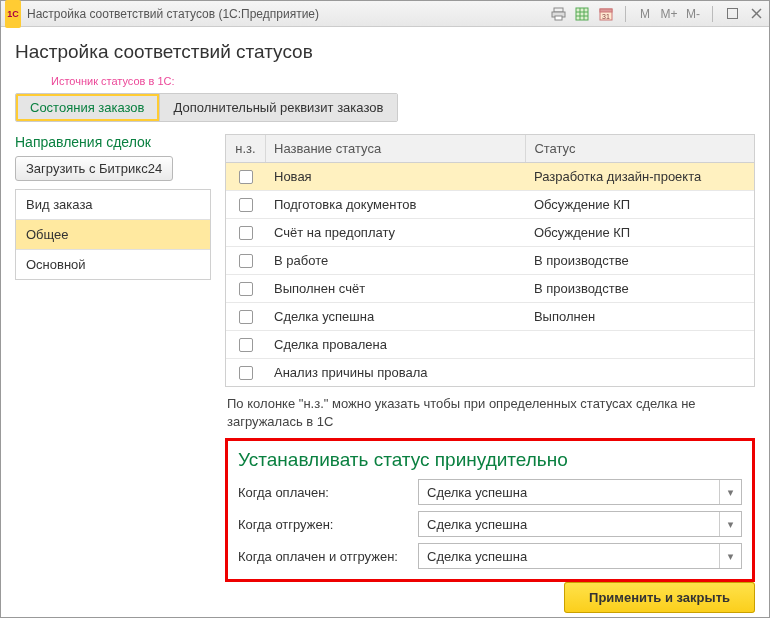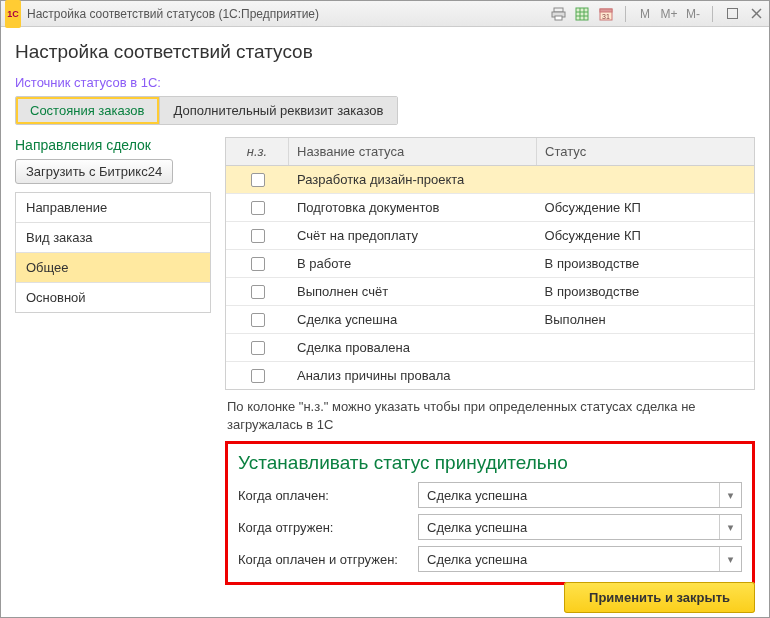--- a/index.html
+++ b/index.html
@@ -7,40 +7,40 @@
   body { font-family: Arial, sans-serif; font-size:13px; color:#333; background:#fff; }
   .window { width:770px; height:618px; position:relative; border:1px solid #999; }
   .titlebar { height:26px; background:linear-gradient(#f5f5f5,#e8e8e8); border-bottom:1px solid #ccc; display:flex; align-items:center; padding:0 4px; }
   .titlebar .logo { width:16px; height:28px; background:#fc3; border-radius:2px; display:flex; align-items:center; justify-content:center; font-size:9px; font-weight:bold; color:#a04; margin-right:6px; }
   .titlebar .title { flex:1; font-size:12px; color:#555; }
   .titlebar .icons { display:flex; gap:6px; align-items:center; }
   .titlebar .tb-icon { width:18px; height:18px; display:flex; align-items:center; justify-content:center; font-size:12px; color:#888; }
   .titlebar .divider-v { width:1px; height:16px; background:#bbb; margin:0 4px; }
   .content { padding:10px 14px 0 14px; }
   h1.page-title { font-size:19px; font-weight:normal; margin:4px 0 12px 0; color:#333; }
-  .source-label { font-size:13px; margin-bottom:6px; color:#8b5cf6; }
+  .source-label { font-size:11px; margin-bottom:6px; color:#ec4899;margin-left:36px; }
   .tab-row { display:flex; border:1px solid #ccc; border-radius:2px; overflow:hidden; width:fit-content; margin-bottom:12px; }
   .tab { padding:6px 14px; background:#e5e5e5; font-size:13px; border-right:1px solid #ccc; cursor:pointer; color:#333; }
   .tab:last-child { border-right:none; }
   .tab.active { box-shadow:0 0 0 2px #fc3 inset; color:#0a8040; }
   .main { display:flex; gap:14px; }
   .left-col { width:196px; flex-shrink:0; }
   .directions-title { color:#0a8040; font-size:14px; margin-bottom:6px; }
   .load-btn { border:1px solid #b8b8b8; background:linear-gradient(#fefefe,#eaeaea); padding:4px 10px; border-radius:3px; font-size:13px; cursor:pointer; margin-bottom:8px; display:inline-block; }
   .side-list { border:1px solid #d0d0d0; }
   .side-item { padding:7px 10px; border-bottom:1px solid #e0e0e0; cursor:pointer; background:#fff; }
   .side-item:last-child { border-bottom:none; }
   .side-item.selected { background:#ffe9a0; }
   .right-col { flex:1; }
   .grid { border:1px solid #d0d0d0; }
   .grid-header, .grid-row { display:flex; }
   .grid-header { background:#f1f1f1; border-bottom:1px solid #d0d0d0; }
   .gh { padding:6px 8px; font-size:13px; color:#555; border-right:1px solid #d8d8d8; }
   .gh:last-child { border-right:none; }
-  .c-nz { width:63px; text-align:center;font-style:italic; }
+  .c-nz { width:40px; text-align:center; }
   .c-name { flex:1.15; }
   .c-status { flex:1; }
   .grid-row { border-bottom:1px solid #e8e8e8; background:#fff; }
   .grid-row:last-child { border-bottom:none; }
   .grid-row.selected { background:#fff1c0; }
   .gc { padding:6px 8px; font-size:13px; color:#333; display:flex; align-items:center; }
   .gc.c-nz { justify-content:center; }
   .chk { width:14px; height:14px; border:1px solid #999; border-radius:2px; background:#fff; }
   .note { font-size:13px; color:#444; margin:8px 2px 8px 2px; line-height:1.35; }
   .force-box { border:3px solid #e00; padding:8px 10px 10px 10px; }
@@ -110,38 +110,38 @@
     <div class="tab-row" id="tab-row">
         <div class="tab active">Состояния заказов</div>
         <div class="tab">Дополнительный реквизит заказов</div>
       </div>
 
     <div class="main">
       <div class="left-col">
         <div class="directions-title">Направления сделок</div>
         <span class="load-btn">Загрузить с Битрикс24</span>
         <div class="side-list" id="side-list">
-            <div class="side-item">Направление</div>
             <div class="side-item">Вид заказа</div>
             <div class="side-item selected">Общее</div>
             <div class="side-item">Основной</div>
           </div>
       </div>
 
       <div class="right-col">
         <div class="grid" id="status-grid">
           <div class="grid-header">
             <div class="gh c-nz">н.з.</div>
             <div class="gh c-name">Название статуса</div>
             <div class="gh c-status">Статус</div>
           </div>
         <div class="grid-row selected">
               <div class="gc c-nz">
                 <span class="chk"></span>
               </div>
+              <div class="gc c-name">Новая</div>
               <div class="gc c-status">Разработка дизайн-проекта</div>
             </div>
             <div class="grid-row">
               <div class="gc c-nz">
                 <span class="chk"></span>
               </div>
               <div class="gc c-name">Подготовка документов</div>
               <div class="gc c-status">Обсуждение КП</div>
             </div>
             <div class="grid-row">

